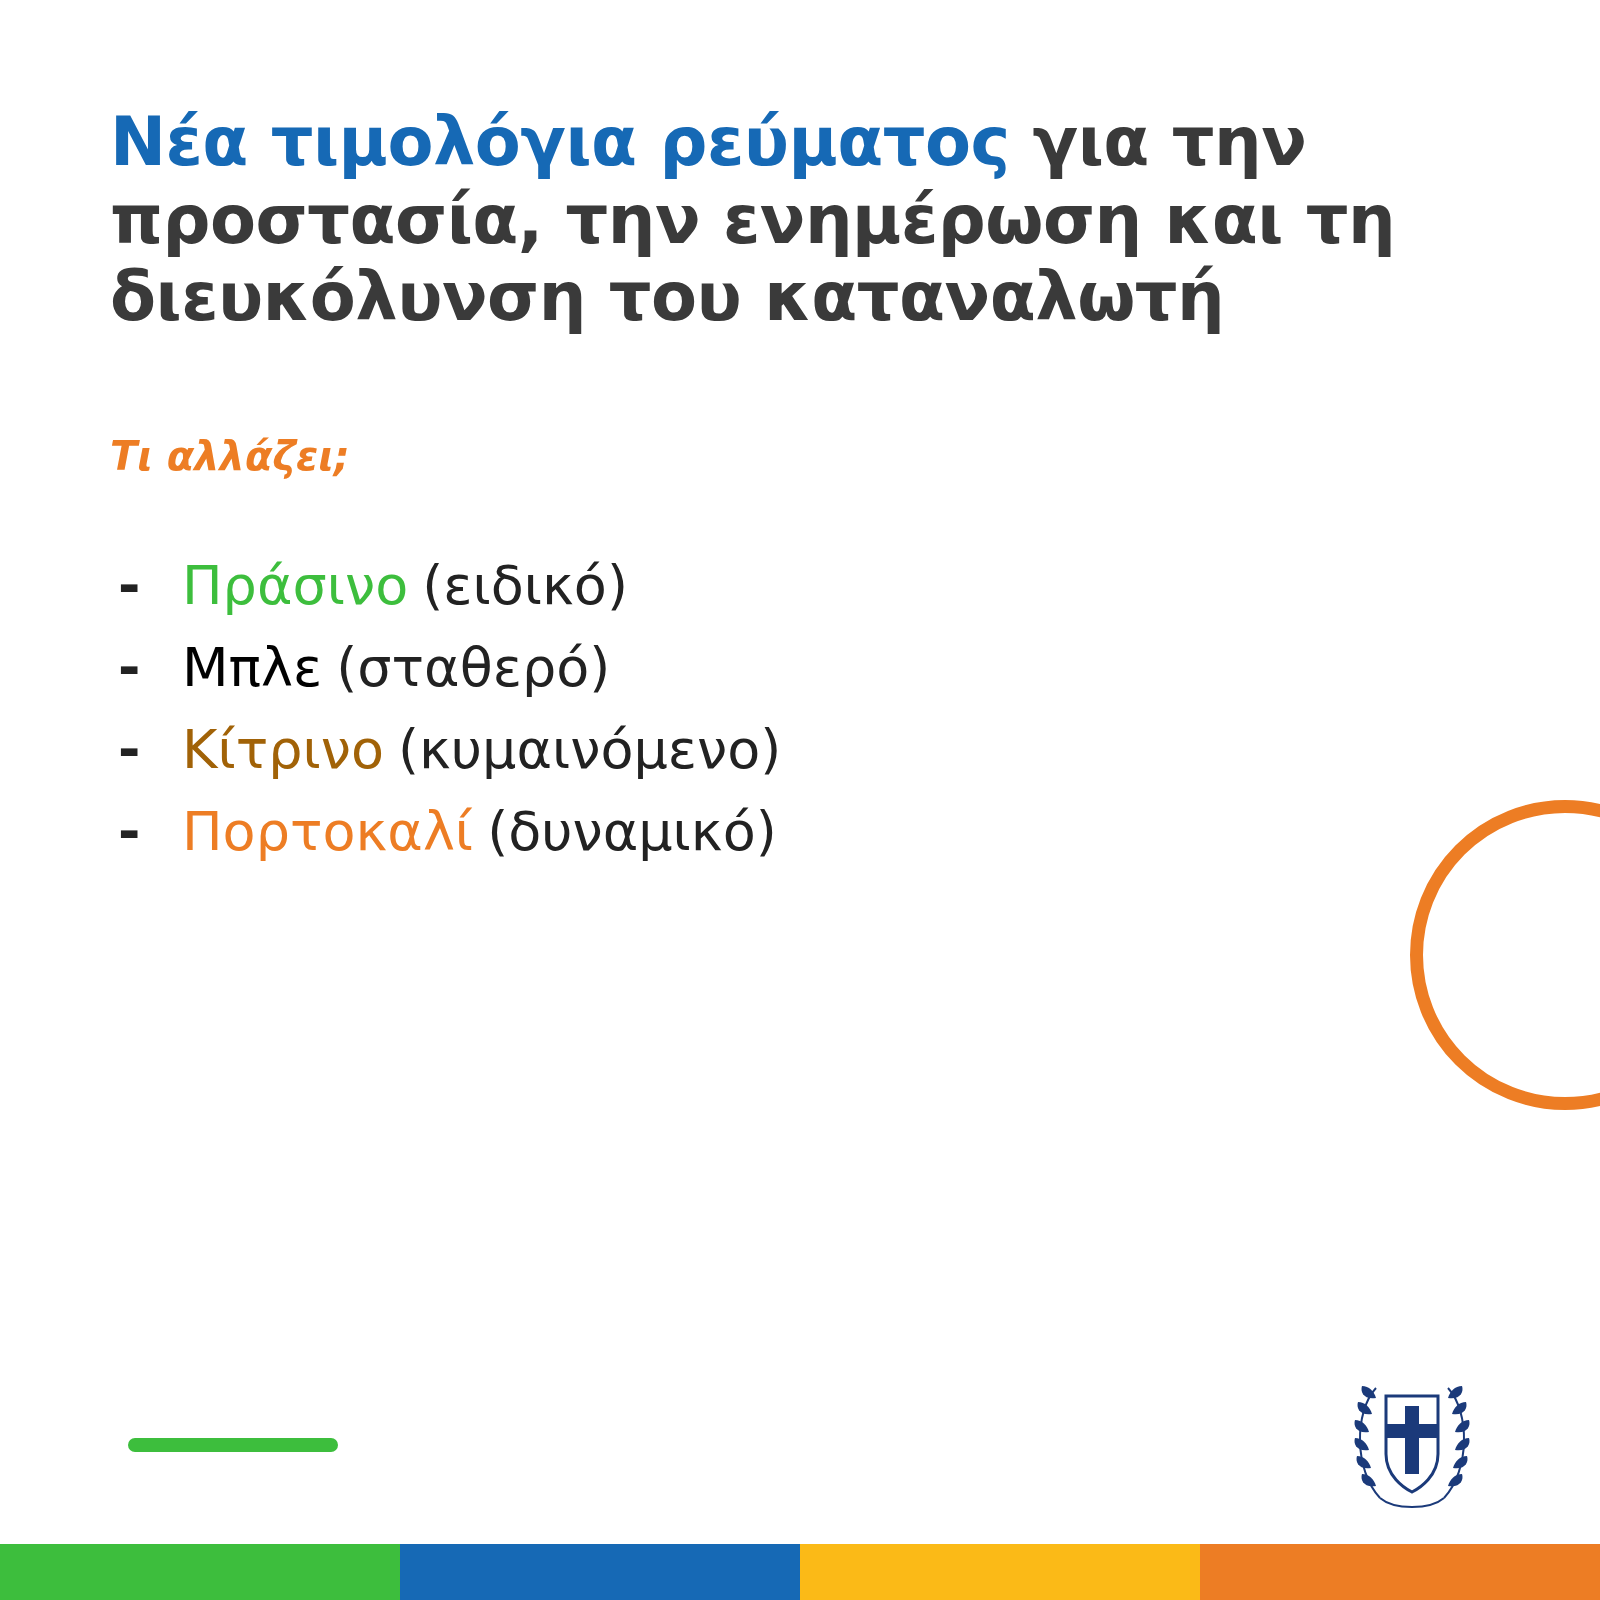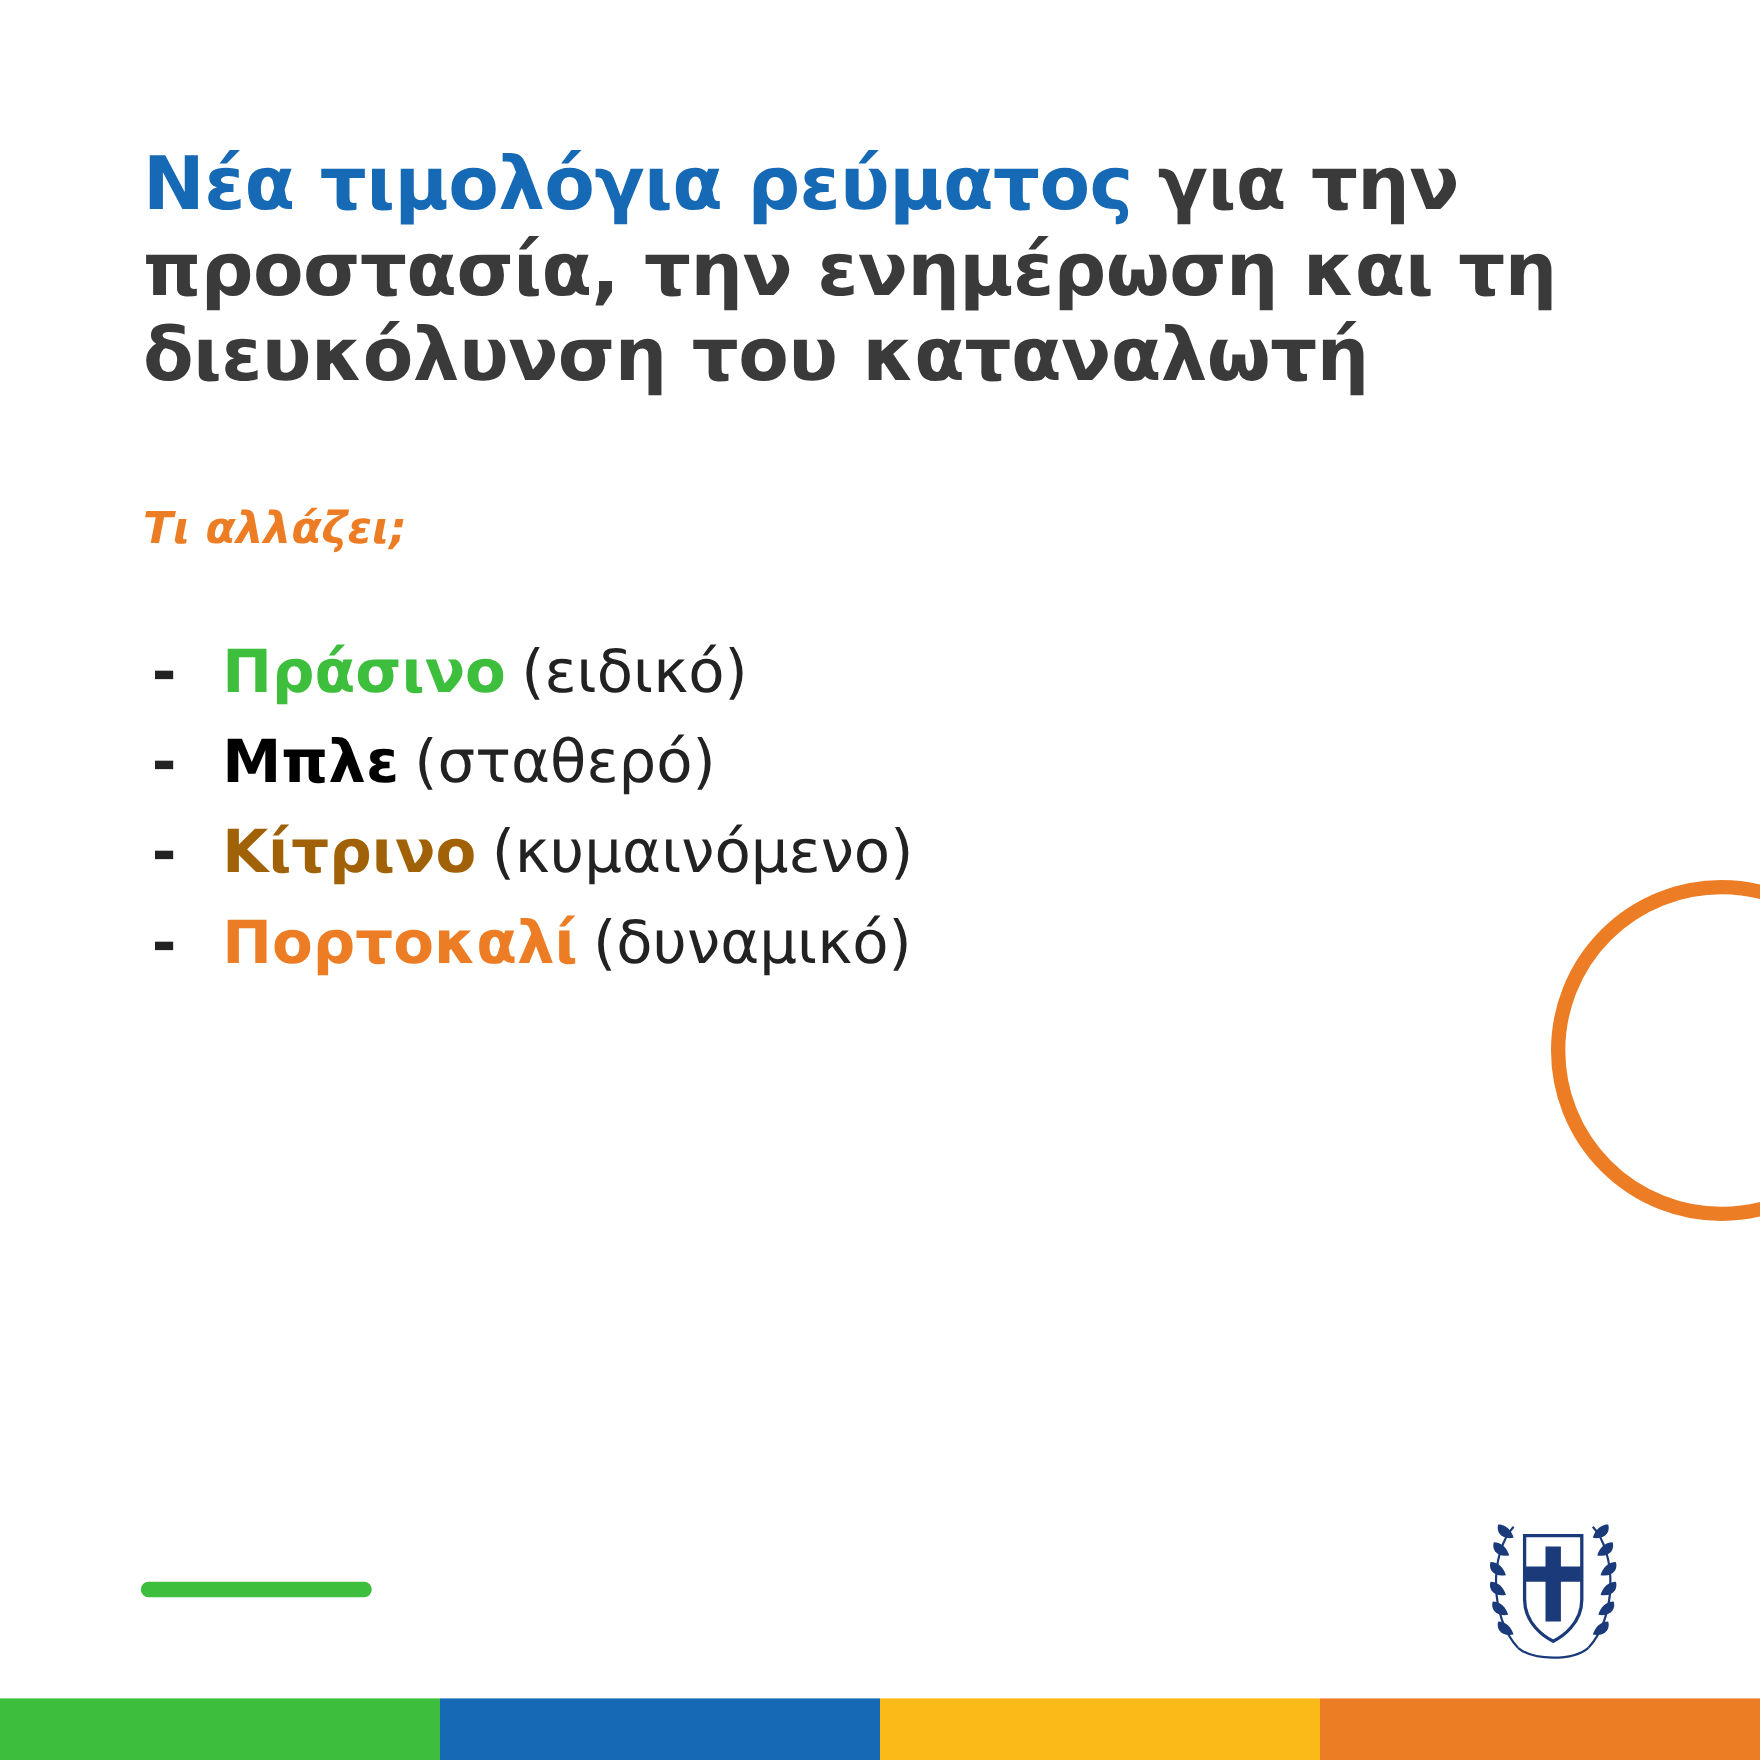--- a/index.html
+++ b/index.html
@@ -31,22 +31,21 @@
     width: 310px;
     height: 310px;
     border: 13px solid #ED7D24;
     border-radius: 50%;
     box-sizing: border-box;
   }
 
   .content {
     position: relative;
     z-index: 2;
-    padding: 84px 110px 0 110px;
-    margin-left: 20px;
+    padding: 59px 110px 0 110px;
   }
 
   
   .headline {
     font-size: 67px;
     line-height: 1.16;
     font-weight: bold;
     color: #3a3a3a;
     letter-spacing: -0.5px;
     max-width: 1400px;
@@ -93,21 +92,21 @@
   .dash {
     display: inline-block;
     width: 72px;
     flex: 0 0 72px;
     color: #222222;
     font-weight: bold;
     padding-left: 8px;
     box-sizing: border-box;
   }
   .li-name {
-    font-weight: bold;
+    font-weight: normal;
     margin-right: 14px;
     white-space: nowrap;
   }
   .li-desc {
     color: #222222;
     white-space: nowrap;
   }
 
   .c-green  { color: #3DBE3D; }
   .c-blue   { color: #000000; }

